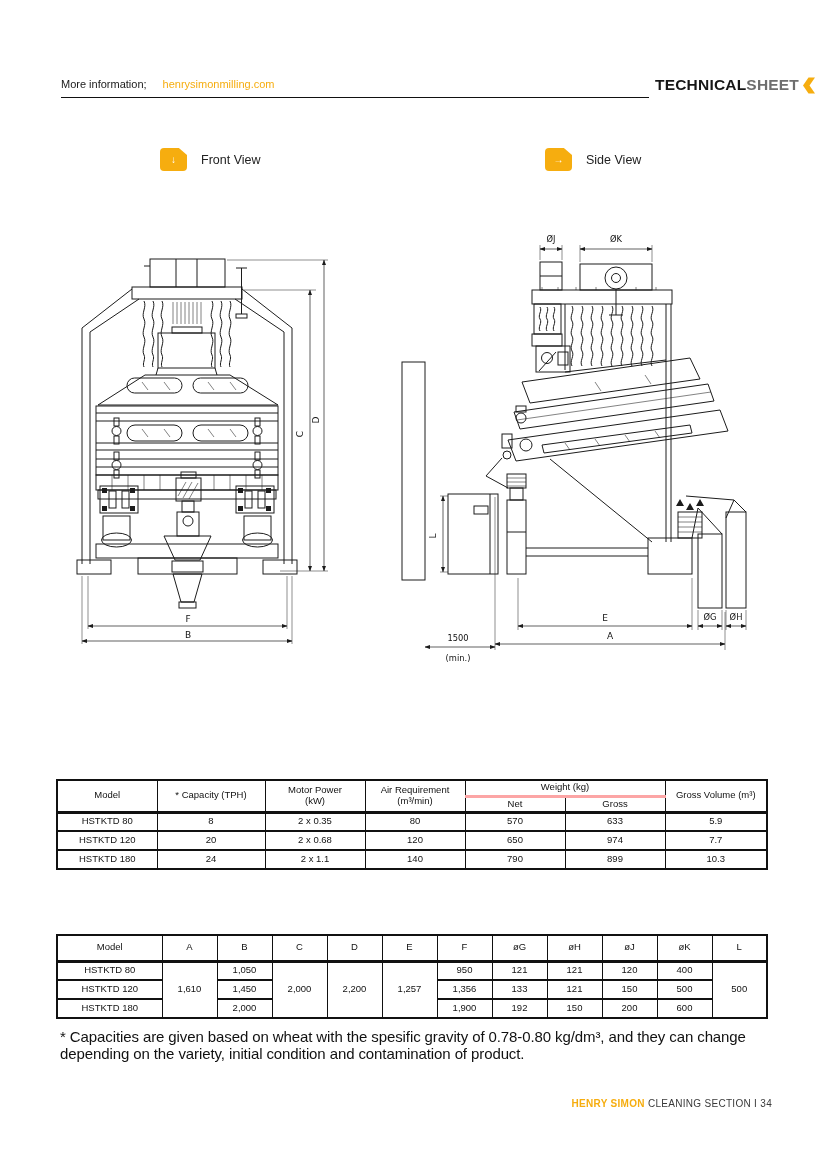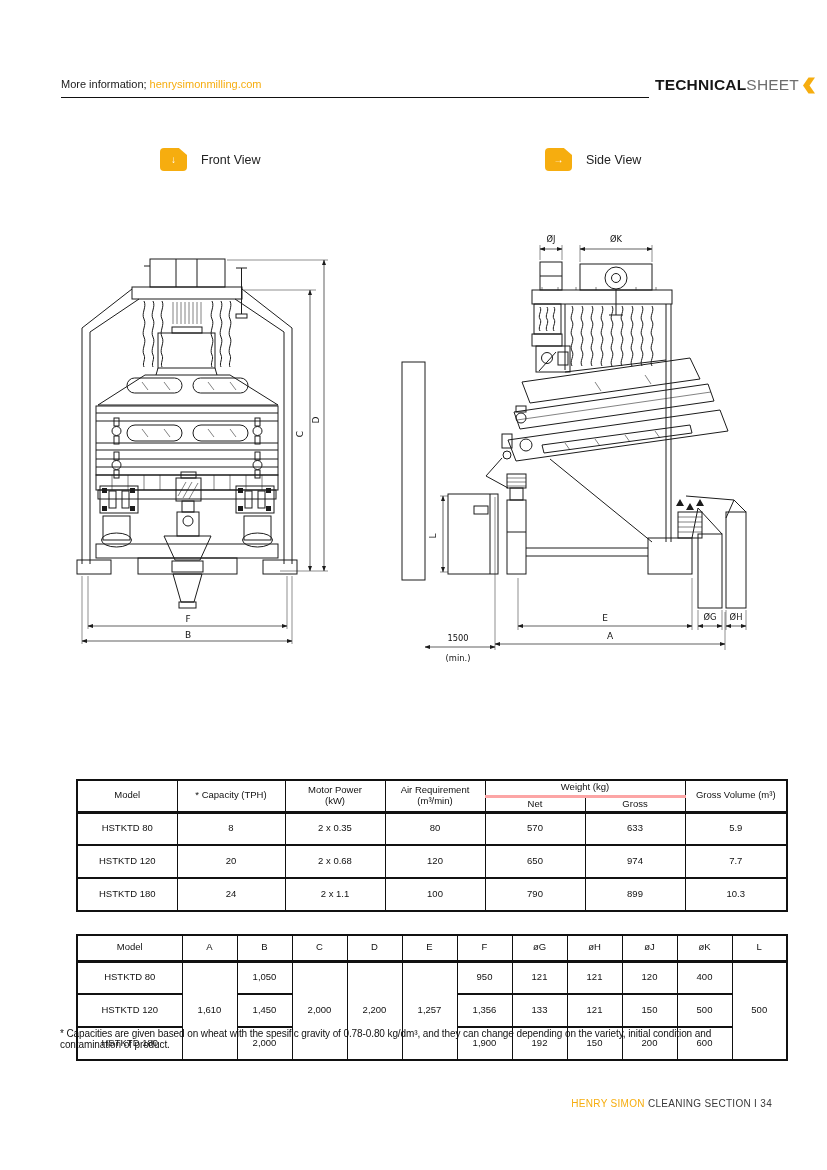--- a/index.html
+++ b/index.html
@@ -3,25 +3,25 @@
 <meta charset="utf-8">
 <style>
   :root{ --accent:#F6AD0F; --bar-start:#000000; --bar-end:#9c9c9c; }
   *{box-sizing:border-box;}
   body{margin:0;background:#ffffff;}
   .page{position:relative;width:827px;height:1170px;background:#fff;overflow:hidden;
         font-family:"Liberation Sans",sans-serif;color:#111;}
 
   
   .hdr-info{position:absolute;left:61px;top:78px;font-size:11px;color:#1a1a1a;}
-  .hdr-info .site{color:var(--accent);text-decoration:none;margin-left:3px;}
+  .hdr-info .site{color:var(--accent);text-decoration:none;margin-left:16px;}
   .hdr-rule{position:absolute;left:61px;top:97px;width:588px;border-top:1.6px solid #111;}
   .brand{position:absolute;left:655px;top:76px;display:flex;align-items:center;font-size:15.5px;letter-spacing:.2px;}
   .brand .b1{font-weight:800;color:#161616;}
-  .brand .b2{font-weight:400;color:#6e6e6e;text-align:center;}
+  .brand .b2{font-weight:700;color:#6e6e6e;text-align:center;}
   .brand-icon{color:var(--accent);margin-left:4px;display:inline-flex;}
 
   
   .viewtag{position:absolute;display:flex;align-items:center;gap:14px;font-size:12.5px;color:#222;}
   #front-tag{left:160px;top:148px;} #side-tag{left:545px;top:148px;}
   .vicon{width:27px;height:23px;background:var(--accent);border-radius:4px;
          clip-path:polygon(0 0,70% 0,100% 30%,100% 100%,0 100%);
          display:flex;align-items:center;justify-content:center;
          color:#fff;font-size:10px;line-height:1;}
 
@@ -37,36 +37,36 @@
   .draw .lbl text{fill:#111;stroke:none;font-family:"DejaVu Sans",sans-serif;font-size:9px;text-anchor:middle;}
   .draw .lbl .sm{font-size:8.3px;}
 
   
   .tbar{position:absolute;left:60px;width:710px;height:30px;border-radius:5px;
         background:linear-gradient(90deg,var(--bar-start) 0%,#121212 32%,var(--bar-end) 100%);
         color:#fff;font-weight:700;font-size:13px;line-height:30px;padding-left:17px;}
   #tf-bar{top:740px;} #dim-bar{top:897px;}
 
   
-  table{position:absolute;left:76px;width:710px;border-collapse:collapse;table-layout:fixed;
+  table{position:absolute;left:56px;width:710px;border-collapse:collapse;table-layout:fixed;
         font-size:9.5px;color:#111;text-align:center;border:2px solid #111;}
   th,td{border-left:1px solid #111;border-right:1px solid #111;
         border-top:2px solid #111;border-bottom:2px solid #111;
         font-weight:400;padding:0;line-height:1.15;}
   thead th{height:16px;}
-  tbody td{height:33px;}
+  tbody td{height:19px;}
   thead{border-bottom:3px solid #111;}
   th.sub{border-top:3px solid #fca5a5;}
   #tf-table{top:779px;} #dim-table{top:934px;}
   #dim-table thead th{height:26px;}
 
   
-  .footnote{position:absolute;left:60px;top:1028px;width:712px;font-size:10px;color:#111;letter-spacing:-0.1px;}
+  .footnote{position:absolute;left:60px;top:1028px;width:712px;font-size:15px;color:#111;letter-spacing:-0.1px;}
   .pfooter{position:absolute;right:55px;top:1098px;font-size:10px;letter-spacing:.3px;}
-  .pfooter .fb{color:var(--accent);font-weight:400;}
+  .pfooter .fb{color:var(--accent);font-weight:700;}
   .pfooter .ft{color:#3a3a3a;font-weight:500;}
 </style>
 </head>
 <body>
 
 <div class="page">
 
   <div class="hdr-info">
     <span>More information;</span><a class="site" href="#">henrysimonmilling.com</a>
   </div>
@@ -359,21 +359,21 @@
         <td>2 x 0.68</td>
         <td>120</td>
         <td>650</td>
         <td>974</td>
         <td>7.7</td>
       </tr>
       <tr>
         <td>HSTKTD 180</td>
         <td>24</td>
         <td>2 x 1.1</td>
-        <td>100</td>
+        <td>140</td>
         <td>790</td>
         <td>899</td>
         <td>10.3</td>
       </tr>
     </tbody>
   </table>
 
 
   <table id="dim-table">
     <colgroup>

